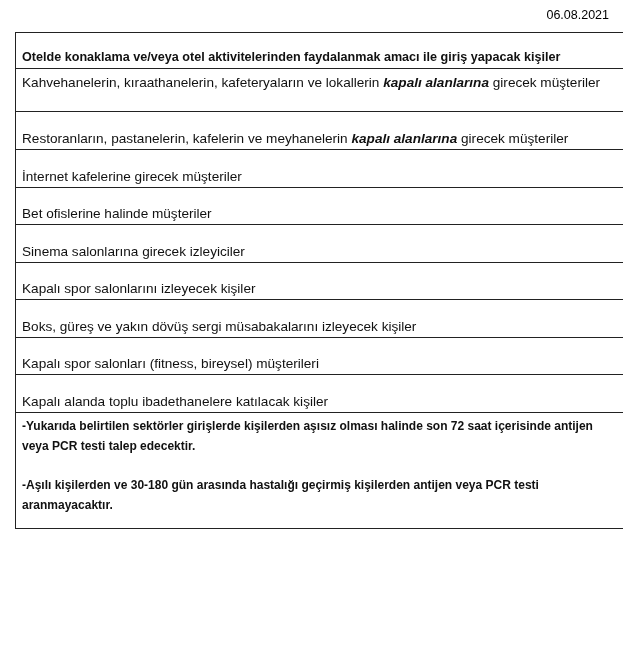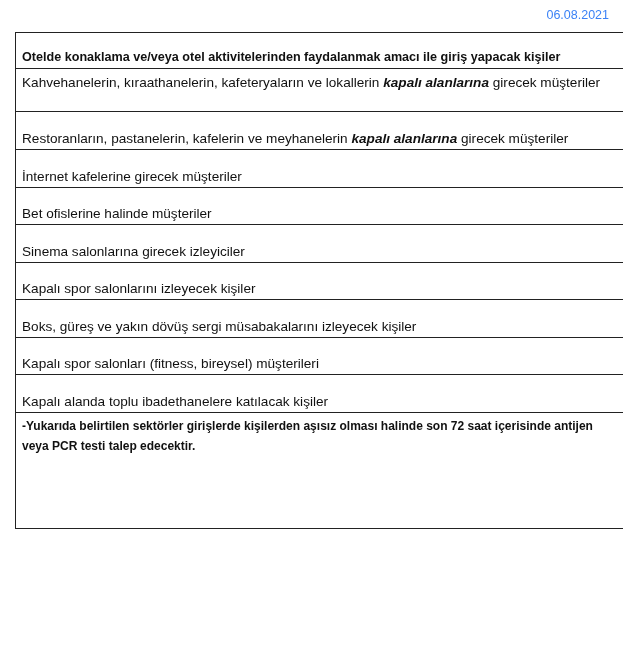--- a/index.html
+++ b/index.html
@@ -1,18 +1,18 @@
 <!DOCTYPE html>
 <html><head>
 <meta charset="utf-8">
 <style>
   html, body { margin: 0; padding: 0; background: #ffffff; }
   body { width: 623px; height: 646px; position: relative; overflow: hidden;
          font-family: "Liberation Sans", sans-serif; color: #111; }
-  .date { position: absolute; right: 14px; top: 8px; font-size: 12.5px; color: #3b82f6; }
+  .date { position: absolute; right: 14px; top: 8px; font-size: 12.5px; color: #000000; }
   .tbl { position: absolute; left: 15px; top: 32px; width: 611px; border: 1px solid #222; box-sizing: border-box; }
   .row { border-bottom: 1px solid #222; box-sizing: border-box; height: 37.5px; position: relative; }
   .row .txt { position: absolute; left: 6px; right: 6px; bottom: 2px; font-size: 13.6px; line-height: 17px; }
   .row.bold .txt { font-weight: bold; font-size: 12.6px; }
   .row.small .txt { font-size: 12.4px; }
   .row.tall { height: 42px; }
   .row.tall .txt { top: 4px; bottom: auto; line-height: 19px; }
   .row:last-child { border-bottom: none; }
   .notes { height: 115px; padding: 3px 6px; box-sizing: border-box; font-weight: bold; font-size: 12px; line-height: 20px; }
   .notes p { margin: 0 0 19px 0; }
@@ -49,14 +49,15 @@
       <span class="txt">Boks, güreş ve yakın dövüş sergi müsabakalarını izleyecek kişiler</span>
     </div>
   <div class="row">
       <span class="txt">Kapalı spor salonları (fitness, bireysel) müşterileri</span>
     </div>
   <div class="row" style="border-bottom:1px solid #222">
       <span class="txt">Kapalı alanda toplu ibadethanelere katılacak kişiler</span>
     </div>
   <div class="notes">
     <p>-Yukarıda belirtilen sektörler girişlerde kişilerden aşısız olması halinde son 72 saat içerisinde antijen veya PCR  testi talep edecektir.</p>
+    <p>-Aşılı kişilerden ve 30-180 gün arasında hastalığı geçirmiş kişilerden antijen veya PCR testi aranmayacaktır.</p>
   </div>
 </div>
 
 </body></html>

